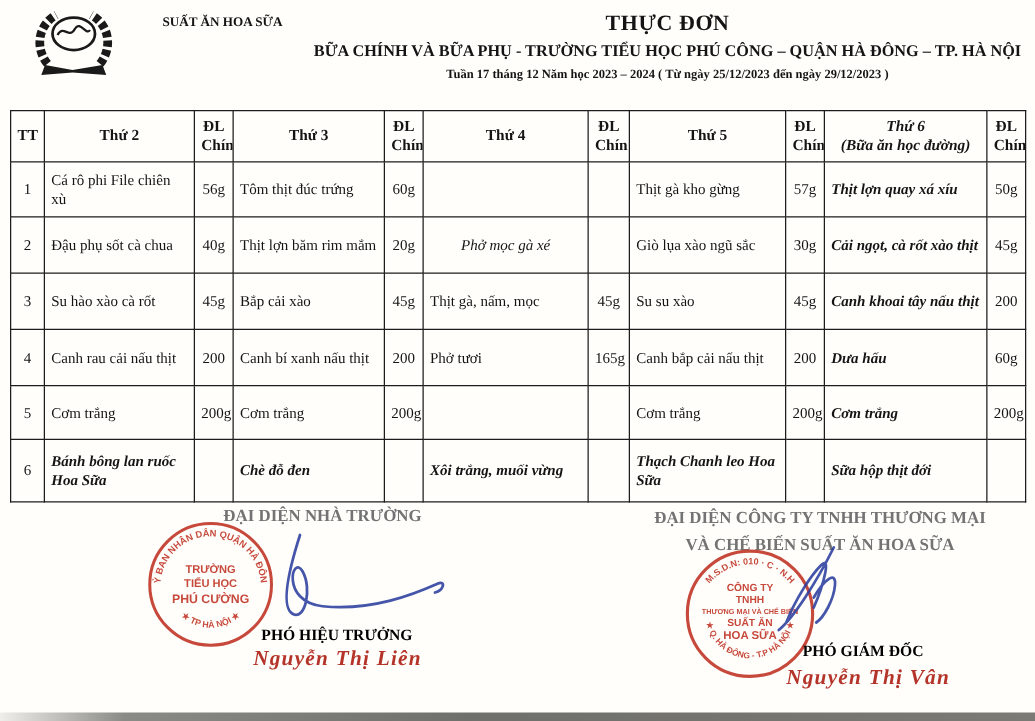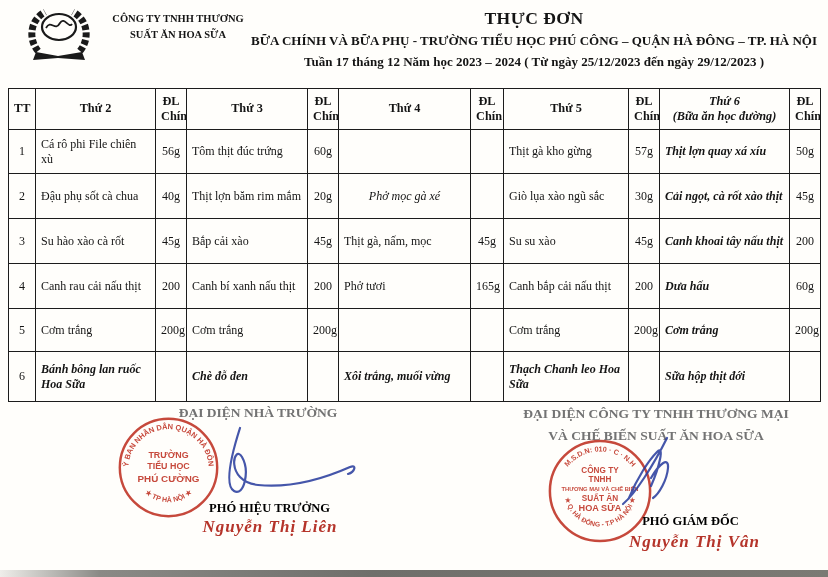--- a/index.html
+++ b/index.html
@@ -4,21 +4,21 @@
 <style>
   html,body{margin:0;padding:0;width:828px;height:577px;overflow:hidden;}
   body{background:#fffefb;font-family:"Liberation Serif","DejaVu Serif",serif;color:#141414;position:relative;}
   .abs{position:absolute;}
   
   .company{position:absolute;left:92px;top:11px;width:172px;text-align:center;
            font-weight:bold;font-size:10.5px;line-height:1.55;}
   .head-center{position:absolute;left:240px;width:588px;text-align:center;font-weight:bold;}
   .doc-title{top:8px;font-size:17.5px;letter-spacing:.5px;}
   .doc-subtitle{top:33px;font-size:13px;}
-  .week-line{top:54px;font-size:13px;}
+  .week-line{top:54px;font-size:10px;}
   
   table.menu{position:absolute;left:8px;top:88px;width:812px;border-collapse:collapse;table-layout:fixed;}
   table.menu th,table.menu td{border:1.6px solid #1c1c1c;padding:2px 5px;overflow:hidden;}
   table.menu th{font-size:12.3px;font-weight:bold;white-space:pre-line;text-align:center;
                 vertical-align:middle;height:36px;line-height:1.25;}
   table.menu td{font-size:12px;vertical-align:middle;line-height:1.25;}
   td.tt{text-align:center;}
   td.vtop{vertical-align:top;padding-top:3px;}
   td.dl{text-align:center;}
   td.dish{text-align:left;}
@@ -41,21 +41,20 @@
 
 <svg class="abs" style="left:24px;top:5px" width="70" height="58" viewBox="0 0 70 58">
   <path d="M14,46 C4,34 6,15 21,7" stroke="#1a1a1a" stroke-width="7" fill="none" stroke-dasharray="5 2.5"></path>
   <path d="M56,46 C66,34 64,15 49,7" stroke="#1a1a1a" stroke-width="7" fill="none" stroke-dasharray="5 2.5"></path>
   <ellipse cx="35" cy="22" rx="17" ry="13" fill="none" stroke="#1a1a1a" stroke-width="2.2"></ellipse>
   <path d="M22,23 C27,14 31,27 36,18 C40,11 45,24 48,19" stroke="#1a1a1a" stroke-width="1.8" fill="none"></path>
   <polygon points="12,47 34,51 58,47 61,55 34,53 9,55" fill="#1a1a1a"></polygon>
 </svg>
 
 <div class="company">
-  <div>CÔNG TY TNHH THƯƠNG</div>
   <div>SUẤT ĂN HOA SỮA</div>
 </div>
 
 <div class="head-center doc-title">THỰC ĐƠN</div>
 <div class="head-center doc-subtitle">BỮA CHÍNH VÀ BỮA PHỤ - TRƯỜNG TIỂU HỌC PHÚ CÔNG – QUẬN HÀ ĐÔNG – TP. HÀ NỘI</div>
 <div class="head-center week-line">Tuần 17 tháng 12 Năm học 2023 – 2024  ( Từ ngày 25/12/2023 đến ngày 29/12/2023 )</div>
 
 <table class="menu" id="menu">
   <colgroup>
     <col style="width:27px">

